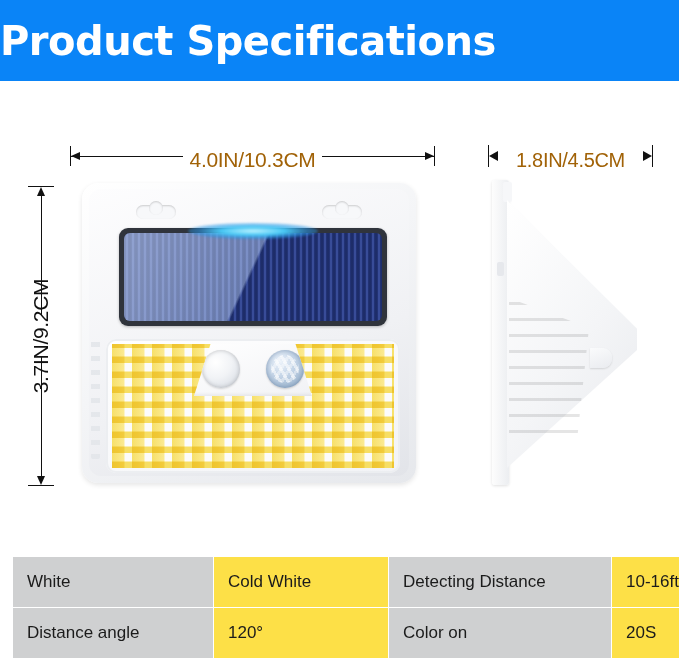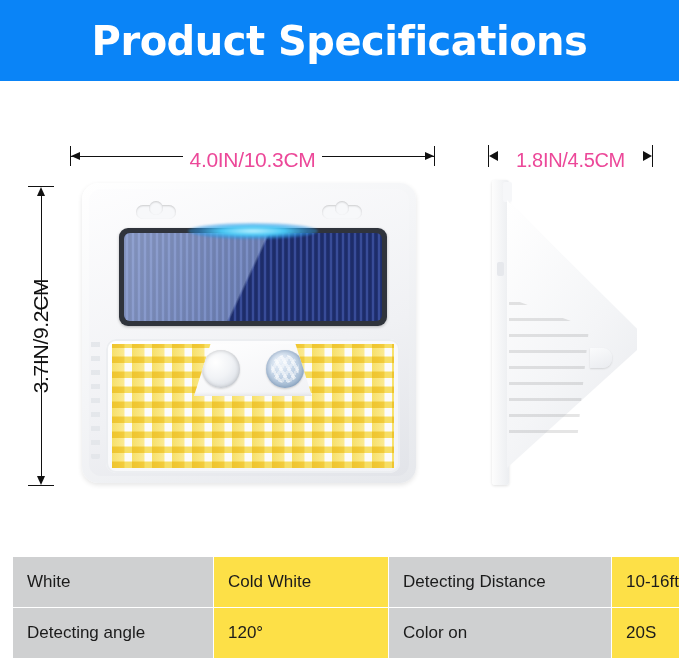--- a/index.html
+++ b/index.html
@@ -16,21 +16,20 @@
   }
 
   
   .banner {
     position: absolute;
     left: 0; top: 0;
     width: 679px; height: 81px;
     background: #0a84f7;
     display: flex;
     align-items: center;
-    justify-content: center;
   }
   .banner-title {
     color: #ffffff;
     font-size: 40px;
     font-weight: bold;
     letter-spacing: -0.5px;
     font-family: "DejaVu Sans", sans-serif;
     white-space: nowrap;
   }
 
@@ -40,21 +39,21 @@
     top: 139px;
     height: 34px;
     display: flex;
     align-items: center;
   }
   .dim-top-main { left: 70px; width: 365px; }
   .dim-top-side { left: 488px; width: 167px; }
 
   .dim-label {
     font-size: 21px;
-    color: #ec4899;
+    color: #a16207;
     font-family: "Liberation Sans", sans-serif;
     white-space: nowrap;
     padding: 0 7px;
     letter-spacing: -0.3px;
     margin-top: 8px;
   }
   .dim-label-side { font-size: 20px; padding: 0 18px; }
 
   .dim-line {
     flex: 1 1 auto;
@@ -454,19 +453,19 @@
 
 <table class="spec-table">
   <tbody>
     <tr>
       <td class="lbl col-a">White</td>
       <td class="val col-b">Cold White</td>
       <td class="lbl col-c">Detecting Distance</td>
       <td class="val col-d">10-16ft</td>
     </tr>
     <tr>
-      <td class="lbl col-a">Detecting angle</td>
+      <td class="lbl col-a">Distance angle</td>
       <td class="val col-b">120°</td>
       <td class="lbl col-c">Color on</td>
       <td class="val col-d">20S</td>
     </tr>
   </tbody>
 </table>
 
 </body></html>

